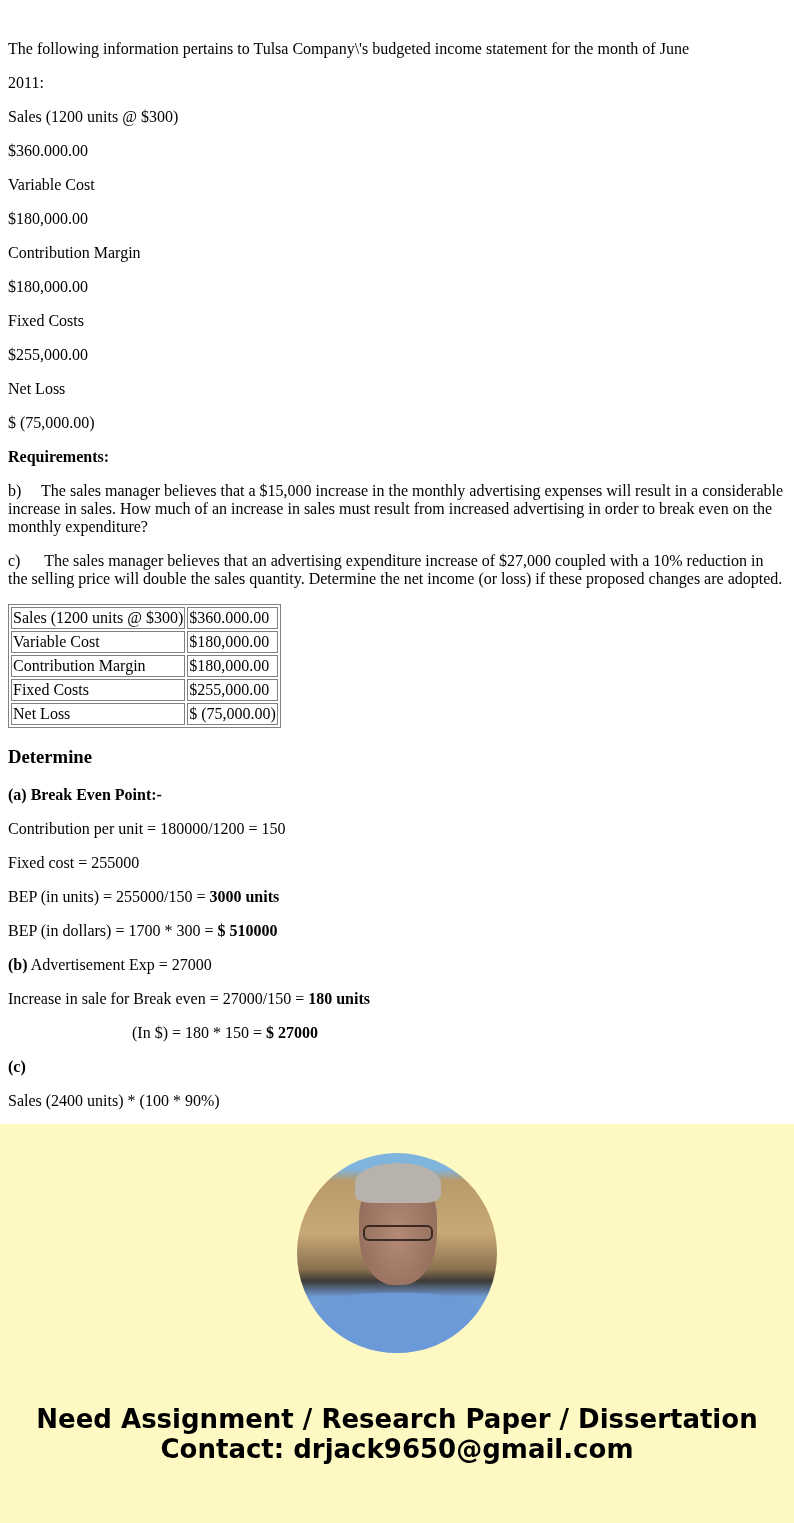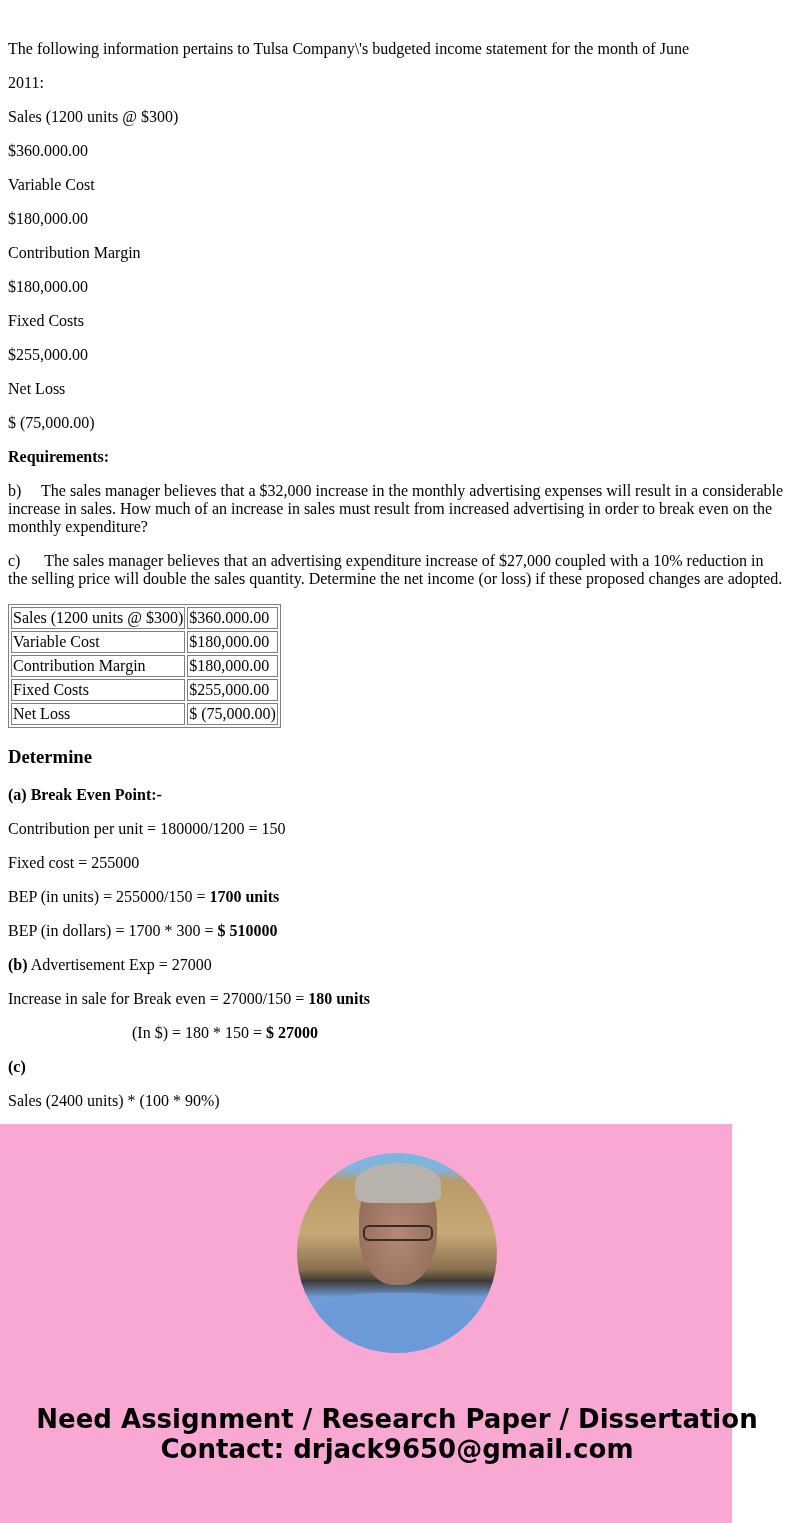--- a/index.html
+++ b/index.html
@@ -17,22 +17,22 @@
   table.stmt {
     border: 1px solid #808080; border-collapse: separate; border-spacing: 2px;
     margin: 0 0 0 0;
   }
   table.stmt td {
     border: 1px solid #808080; padding: 1px; font-size: 16px; line-height: 18px;
   }
   h3 { font-size: 18.7px; font-weight: bold; margin: 18px 0; line-height: 22px; }
   .indent { padding-left: 124px; }
   .promo {
-    position: absolute; left: 0; top: 1124px; width: 732px; height: 399px;
-    background: #f9a8d4;
+    position: absolute; left: 0; top: 1124px; width: 794px; height: 399px;
+    background: #fef9c3;
   }
   .avatar {
     position: absolute; left: 297px; top: 29px; width: 200px; height: 200px;
     border-radius: 50%; overflow: hidden;
     background: linear-gradient(180deg, #7fb4dd 0%, #7fb4dd 8%, #b99a6a 14%, #c7a877 40%, #8a7150 58%, #3d3a36 64%, #6f9bd6 72%, #7aa7e0 100%);
   }
   .avatar .face {
     position: absolute; left: 62px; top: 20px; width: 78px; height: 112px;
     border-radius: 40% 40% 45% 45%;
     background: radial-gradient(ellipse at 50% 55%, #b28a76 0%, #97705e 70%, #7e5e50 100%);
@@ -69,21 +69,21 @@
   <p>$180,000.00</p>
   <p>Contribution Margin</p>
   <p>$180,000.00</p>
   <p>Fixed Costs</p>
   <p>$255,000.00</p>
   <p>Net Loss</p>
   <p>$ (75,000.00)</p>
 
   <p><b>Requirements:</b></p>
 
-  <p><span>b)</span>&nbsp;&nbsp;&nbsp;&nbsp; <span>The sales manager believes that a $32,000 increase in the monthly advertising expenses will result in a considerable increase in sales. How much of an increase in sales must result from increased advertising in order to break even on the monthly expenditure?</span></p>
+  <p><span>b)</span>&nbsp;&nbsp;&nbsp;&nbsp; <span>The sales manager believes that a $15,000 increase in the monthly advertising expenses will result in a considerable increase in sales. How much of an increase in sales must result from increased advertising in order to break even on the monthly expenditure?</span></p>
   <p><span>c)</span>&nbsp;&nbsp;&nbsp;&nbsp;&nbsp; <span>The sales manager believes that an advertising expenditure increase of $27,000 coupled with a 10% reduction in the selling price will double the sales quantity. Determine the net income (or loss) if these proposed changes are adopted.</span></p>
 
   <table class="stmt">
     <tbody>
       <tr>
         <td>Sales (1200 units @ $300)</td>
         <td>$360.000.00</td>
       </tr>
       <tr>
         <td>Variable Cost</td>
@@ -102,21 +102,21 @@
         <td>$ (75,000.00)</td>
       </tr>
     </tbody>
   </table>
 
   <h3>Determine</h3>
 
   <p><b>(a) Break Even Point:-</b></p>
   <p>Contribution per unit = 180000/1200 = 150</p>
   <p>Fixed cost = 255000</p>
-  <p><span>BEP (in units) = 255000/150 = </span><b>1700 units</b></p>
+  <p><span>BEP (in units) = 255000/150 = </span><b>3000 units</b></p>
   <p><span>BEP (in dollars) = 1700 * 300 = </span><b>$ 510000</b></p>
   <p><b>(b)</b><span> Advertisement Exp = 27000</span></p>
   <p><span>Increase in sale for Break even = 27000/150 = </span><b>180 units</b></p>
   <p class="indent"><span>(In $) = 180 * 150 = </span><b>$ 27000</b></p>
   <p><b>(c)</b></p>
   <p>Sales (2400 units) * (100 * 90%)</p>
 
 </div>
 
 <div class="promo">

